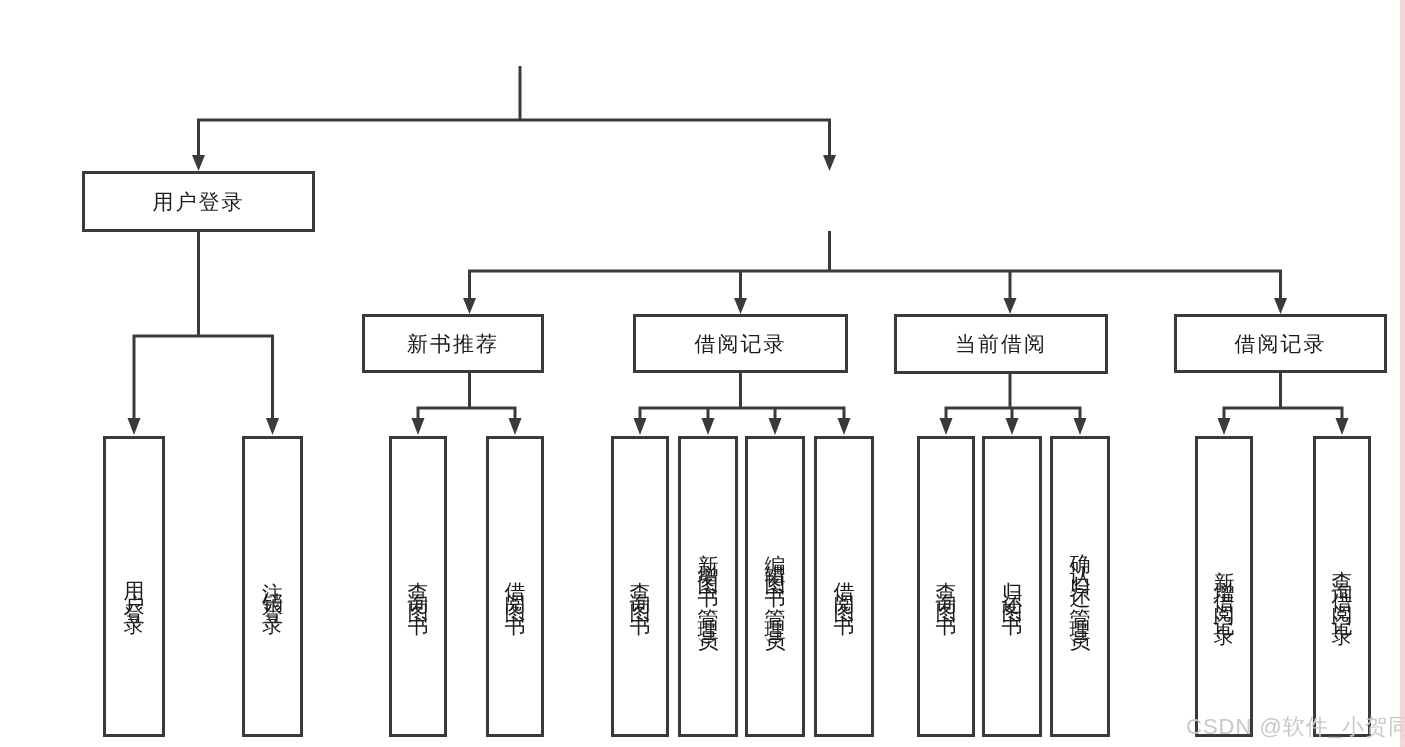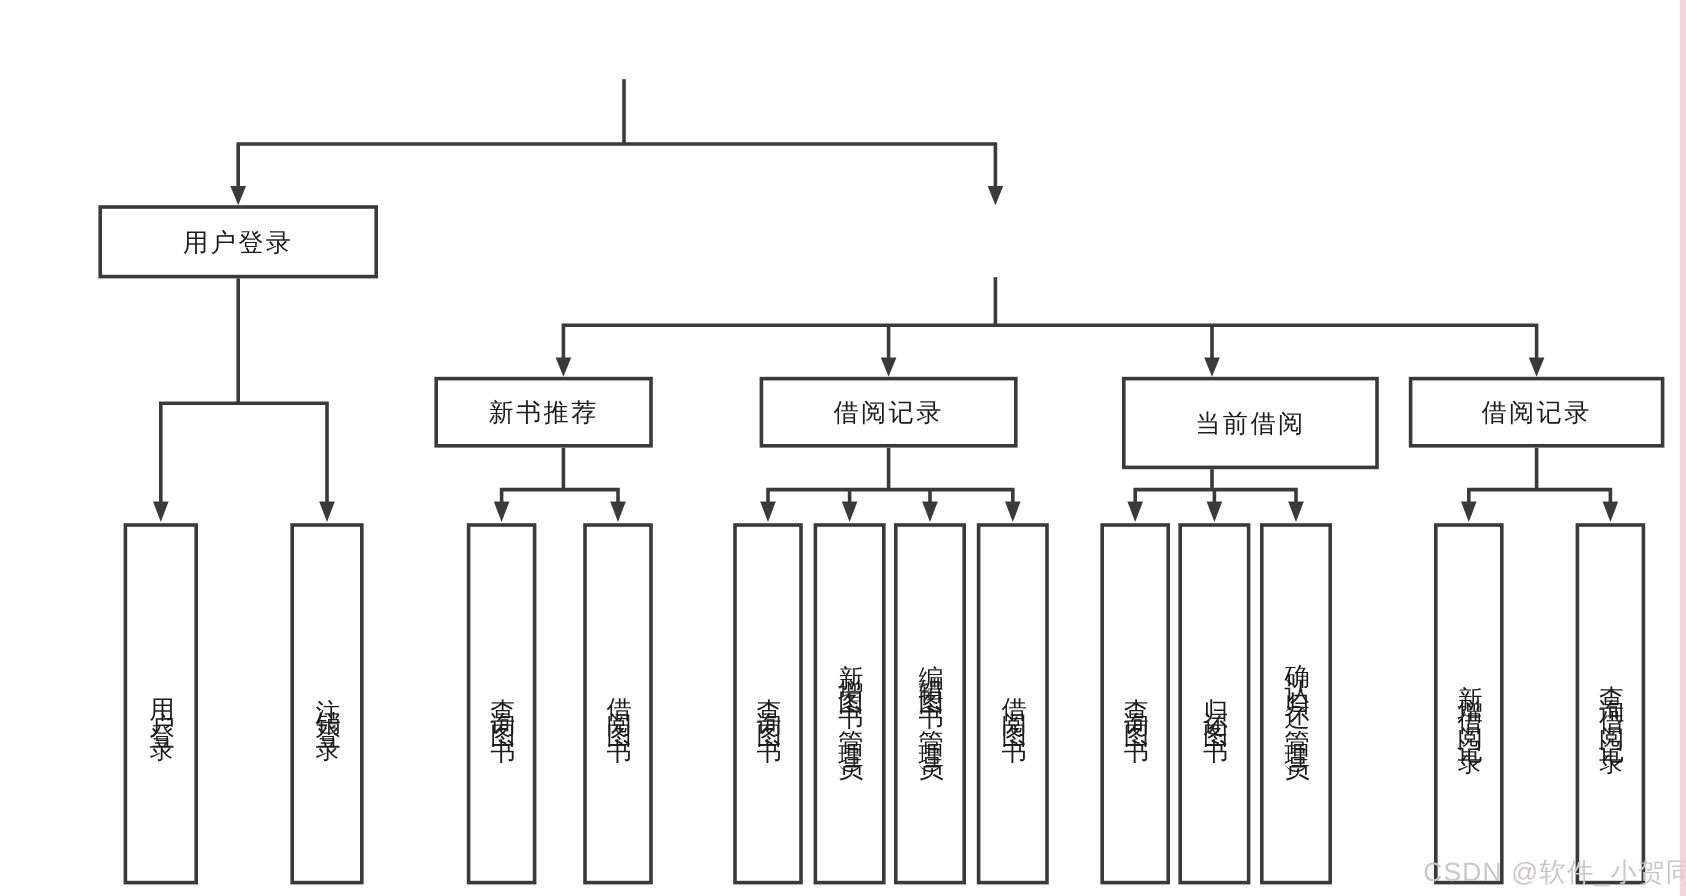--- a/index.html
+++ b/index.html
@@ -126,21 +126,21 @@
   <div class="node" style="left:82px; top:171px; width:233px; height:61px;">
     <span>用户登录</span>
   </div>
 
   <div class="node" style="left:362px; top:314px; width:182px; height:59px;">
     <span>新书推荐</span>
   </div>
   <div class="node" style="left:633px; top:314px; width:215px; height:59px;">
     <span>借阅记录</span>
   </div>
-  <div class="node" style="left:935px; top:314px; width:214px; height:77px;">
+  <div class="node" style="left:894px; top:314px; width:214px; height:60px;">
     <span>当前借阅</span>
   </div>
   <div class="node" style="left:1174px; top:314px; width:213px; height:59px;text-align:right;">
     <span>借阅记录</span>
   </div>
 
   <div class="node vertical" style="left:103px; top:436px; width:62px; height:301px;">
     <span>用户登录</span>
   </div>
   <div class="node vertical" style="left:242px; top:436px; width:61px; height:301px;">

